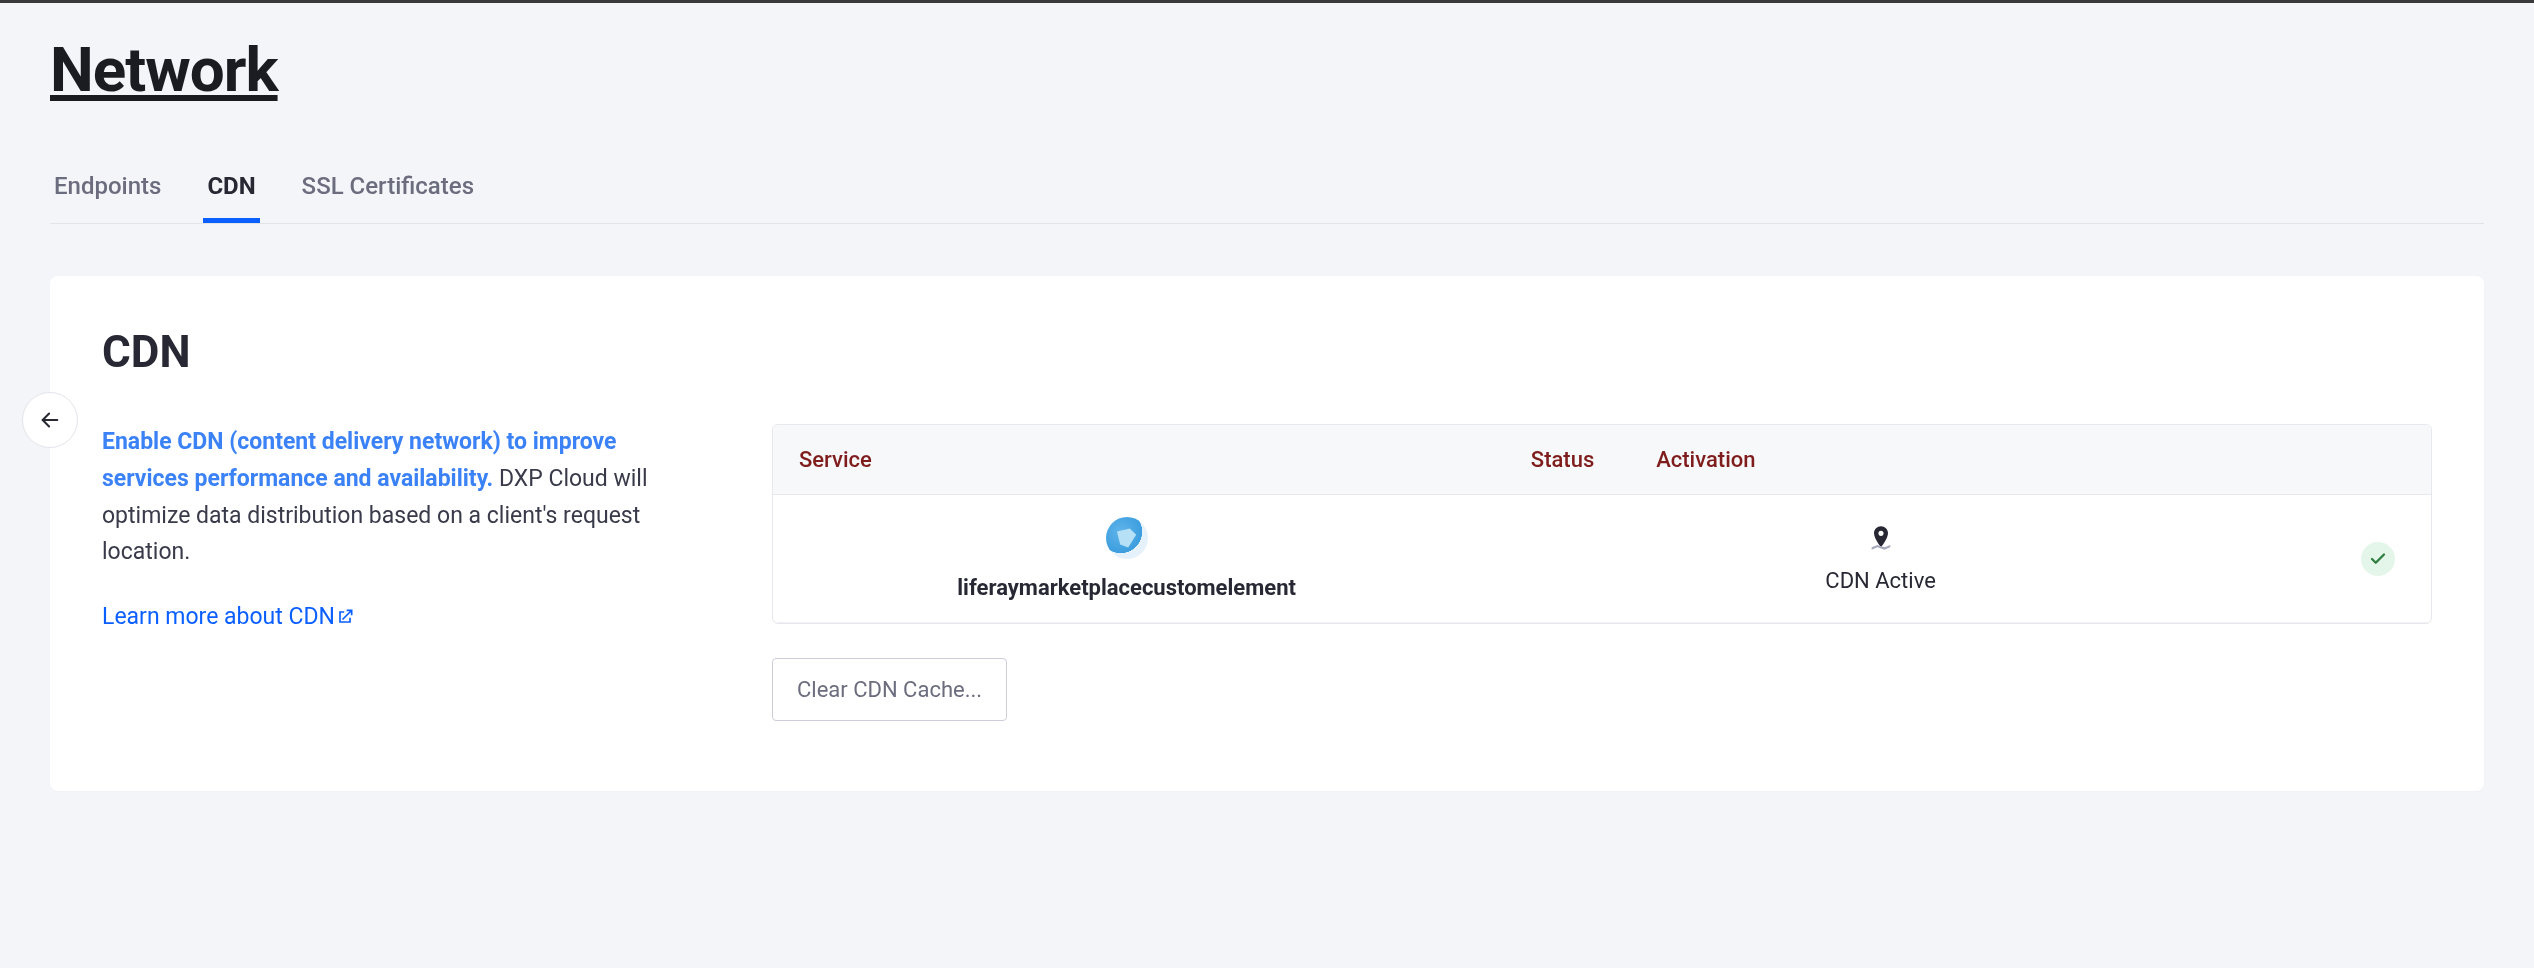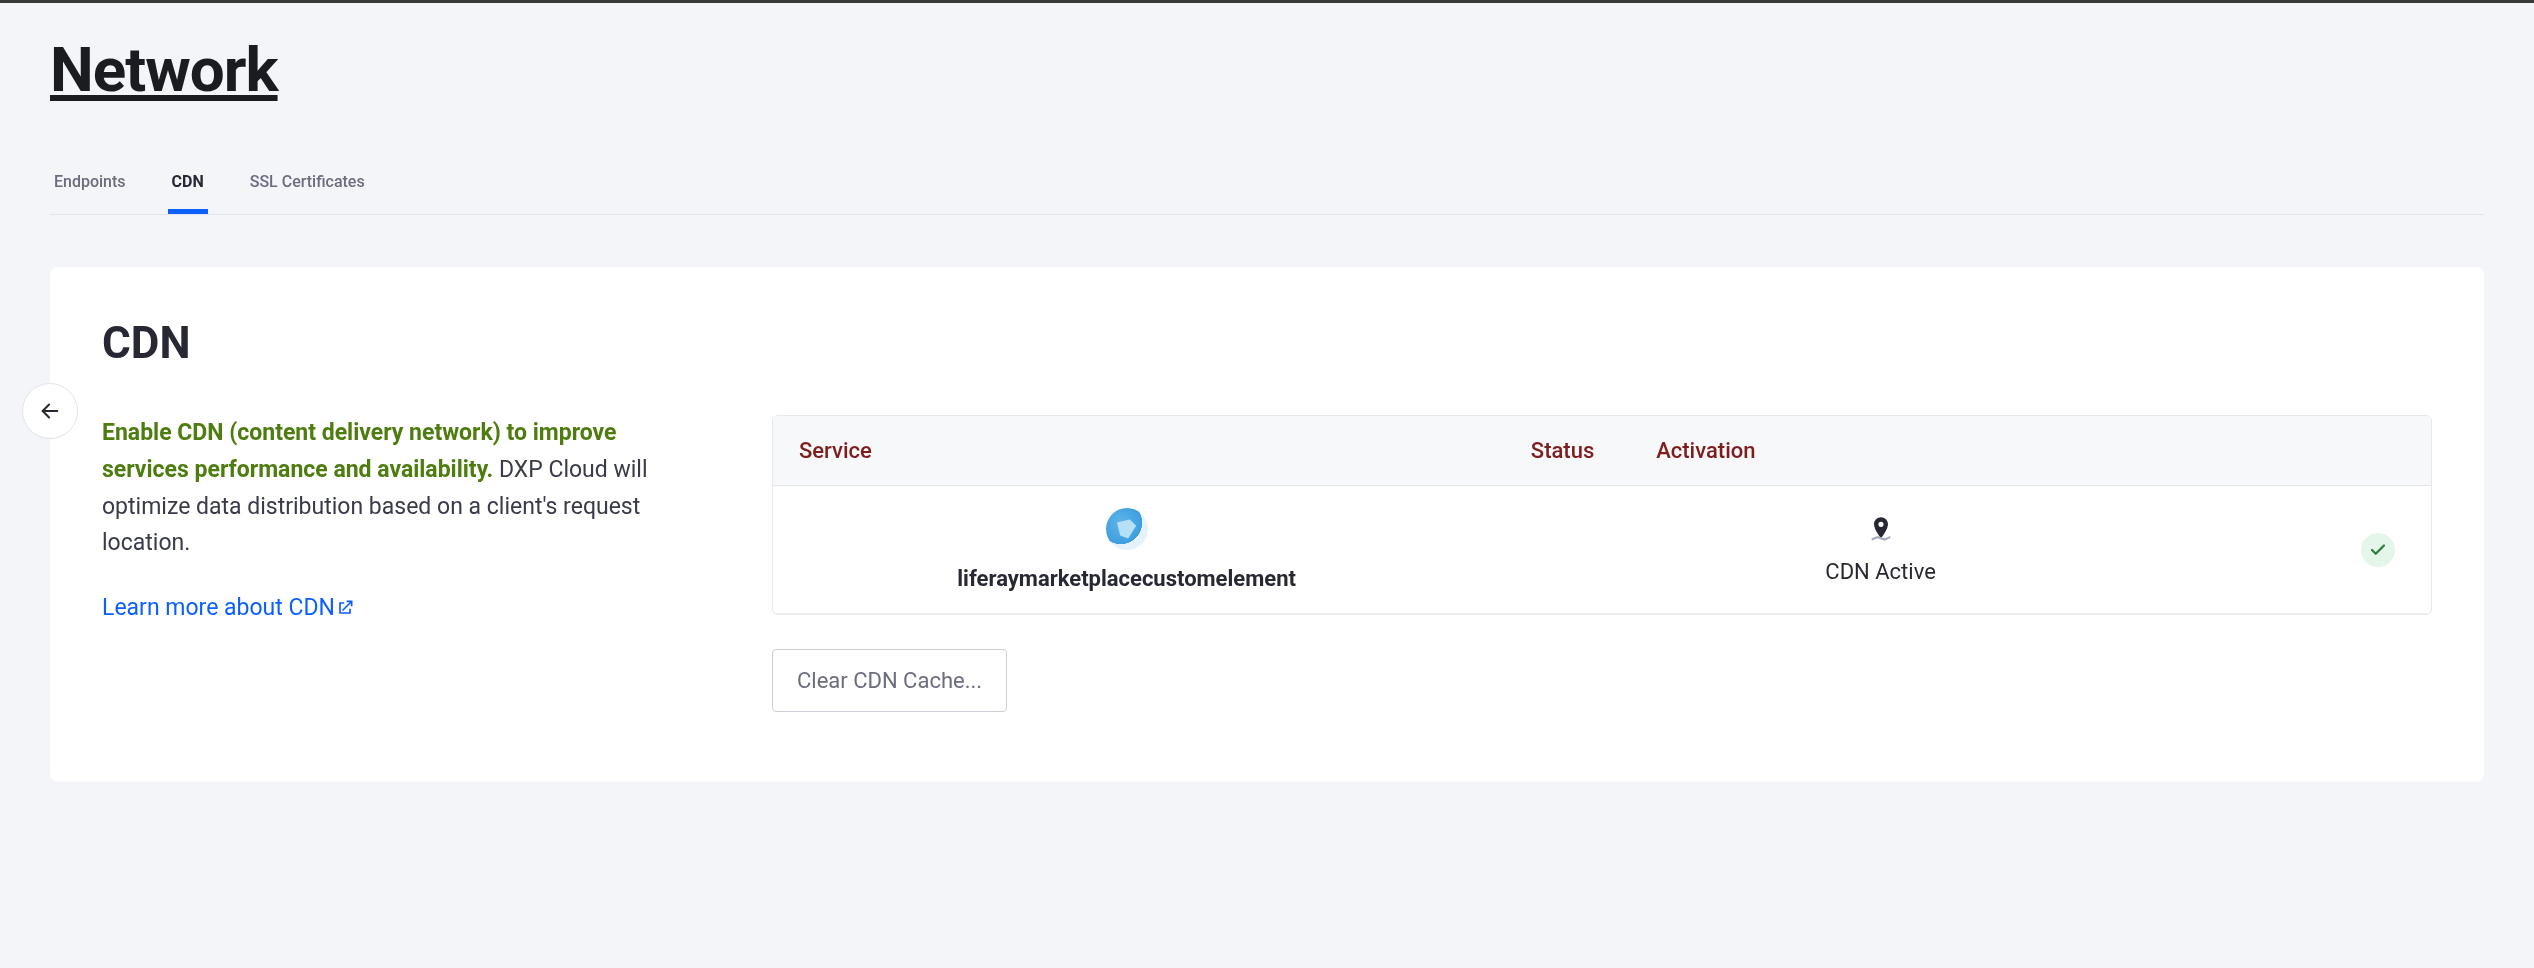--- a/index.html
+++ b/index.html
@@ -22,21 +22,21 @@
     letter-spacing: -1px;
     text-decoration: underline;
   }
   .tabs {
     display: flex;
     gap: 38px;
     border-bottom: 1px solid #e2e4ea;
     margin-bottom: 52px;
   }
   .tab {
-    font-size: 16px;
+    font-size: 24px;
     color: #6b6c7e;
     padding: 14px 4px 18px 4px;
     cursor: pointer;
     border-bottom: 5px solid transparent;
     font-weight: 500;
   }
   .tab.active {
     color: #272833;
     font-weight: 700;
     border-bottom: 5px solid #0b5fff;
@@ -74,21 +74,21 @@
   }
   .left-col {
     width: 560px;
     flex-shrink: 0;
   }
   .desc {
     font-size: 23px;
     line-height: 1.6;
     color: #393a4a;
   }
-  .desc .bold { font-weight: 700; color:#4d7c0f; }
+  .desc .bold { font-weight: 700; color:#3b82f6; }
   .learn-link {
     display: inline-flex;
     align-items: center;
     margin-top: 32px;
     color: #0b5fff;
     font-size: 23px;
     text-decoration: none;
     cursor: pointer;
   }
   .learn-link svg { fill:#0b5fff; }

